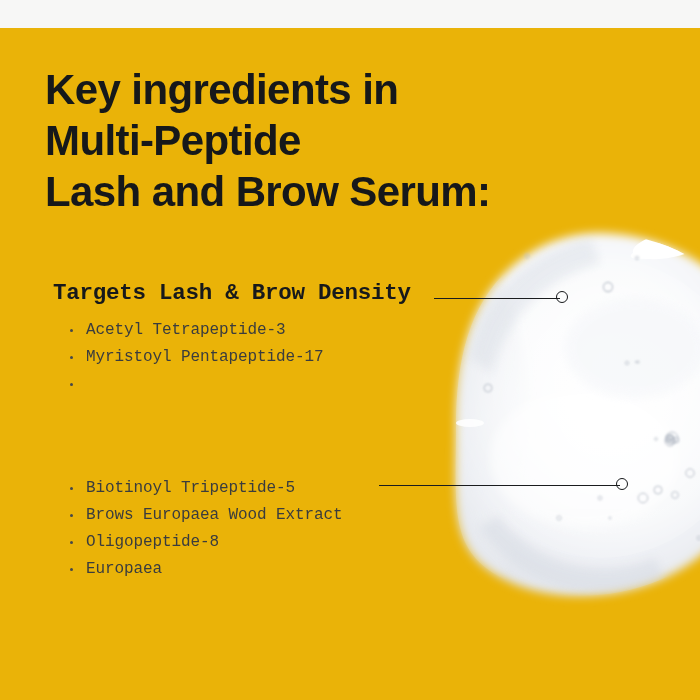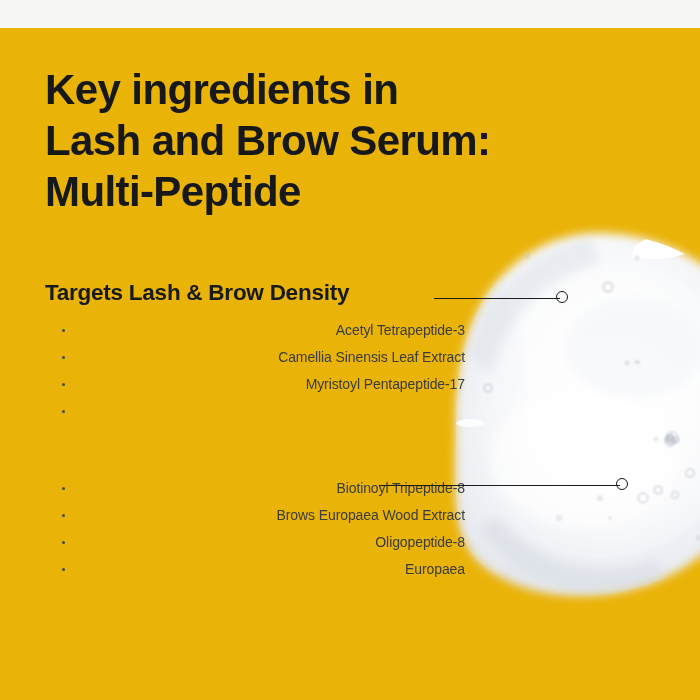--- a/index.html
+++ b/index.html
@@ -44,22 +44,23 @@
     line-height: 51px;
     font-weight: 600;
     letter-spacing: -0.6px;
     color: #16181a;
     white-space: nowrap;
   }
 
   
   .section {
     position: absolute;
-    left: 45px;
+    left: 53px;
     width: 420px;
+    font-family: Liberation Mono, monospace;
   }
   #section-0 { top: 251px; }
   #section-1 { top: 437px; }
 
   .section-heading {
     font-size: 22.5px;
     line-height: 28px;
     font-weight: 600;
     letter-spacing: -0.25px;
     color: #17191b;
@@ -67,27 +68,26 @@
     margin: 0;
   }
 
   .ingredient-list {
     list-style: none;
     margin: 10px 0 0 0;
     padding: 0;
   }
   .ingredient-item {
     position: relative;
-    font-size: 14px;
+    font-size: 16px;
     line-height: 27px;
     color: #3a3c3e;
     letter-spacing: -0.1px;
     padding-left: 33px;
     white-space: nowrap;
-    text-align: right;
   }
   .bullet-dot {
     position: absolute;
     left: 17px;
     top: 12px;
     width: 3.4px;
     height: 3.4px;
     border-radius: 50%;
     background: #46484a;
   }
@@ -223,50 +223,46 @@
         <circle cx="610" cy="490" r="1.2" stroke-width="0.6"></circle>
         <circle cx="690" cy="445" r="4.2" stroke-width="1.0"></circle>
         <circle cx="699" cy="510" r="2.0" stroke-width="0.8"></circle>
         <circle cx="672" cy="410" r="6.0" stroke-width="1.0"></circle>
       </g>
     </g>
   </svg>
 
   <div id="title-block">
     <div class="title-line">Key ingredients in</div>
+    <div class="title-line">Multi-Peptide</div>
     <div class="title-line">Lash and Brow Serum:</div>
-    <div class="title-line">Multi-Peptide</div>
   </div>
 
   <div class="section" id="section-0">
     <h2 class="section-heading">Targets Lash &amp; Brow Density</h2>
     <ul class="ingredient-list">
       <li class="ingredient-item">
         <span class="bullet-dot"></span>
         <span>Acetyl Tetrapeptide-3</span>
       </li>
       <li class="ingredient-item">
         <span class="bullet-dot"></span>
-        <span>Camellia Sinensis Leaf Extract</span>
-      </li>
-      <li class="ingredient-item">
-        <span class="bullet-dot"></span>
         <span>Myristoyl Pentapeptide-17</span>
       </li>
       <li class="ingredient-item">
         <span class="bullet-dot"></span>
       </li>
     </ul>
   </div>
 
   <div class="section" id="section-1">
     <ul class="ingredient-list">
       <li class="ingredient-item">
         <span class="bullet-dot"></span>
-        <span>Biotinoyl Tripeptide-8</span>
+        <span>Biotinoyl Tripeptide-5</span>
       </li>
       <li class="ingredient-item">
         <span class="bullet-dot"></span>
         <span>Brows Europaea Wood Extract</span>
       </li>
       <li class="ingredient-item">
         <span class="bullet-dot"></span>
         <span>Oligopeptide-8</span>
       </li>
       <li class="ingredient-item">

